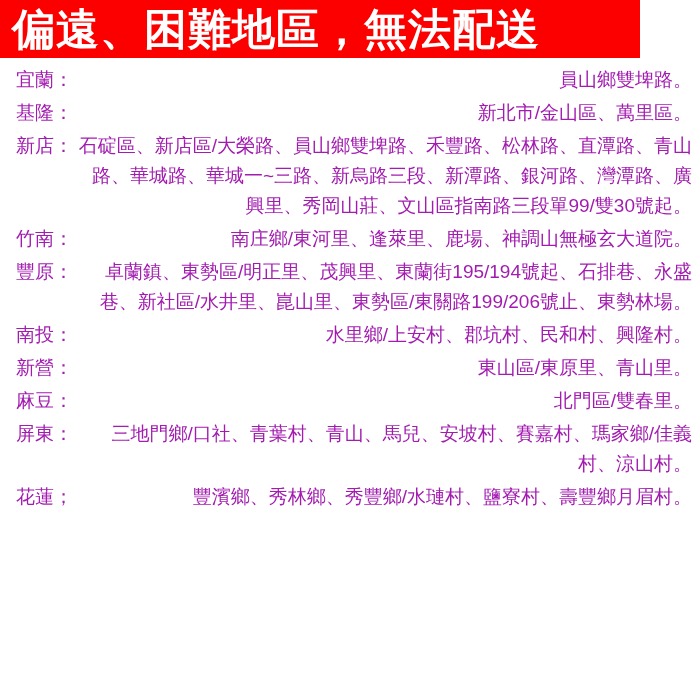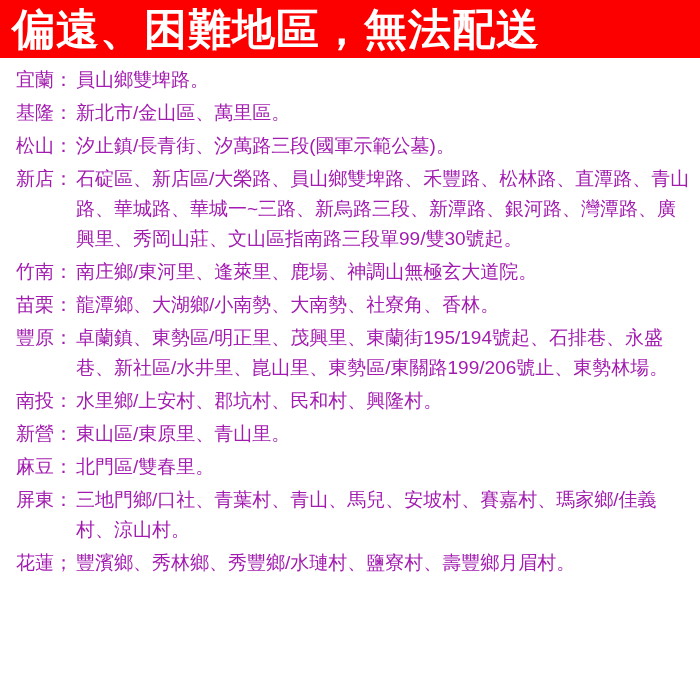--- a/index.html
+++ b/index.html
@@ -5,21 +5,21 @@
   html, body {
     margin: 0;
     padding: 0;
     width: 700px;
     height: 700px;
     background: #ffffff;
     overflow: hidden;
     font-family: "Liberation Sans", "DejaVu Sans", sans-serif;
   }
   .banner {
-    width: 700px;
+    width: 640px;
     height: 58px;
     background: #fc0000;
     display: flex;
     align-items: center;
     box-sizing: border-box;
     padding-left: 12px;
   }
   .banner .title {
     color: #ffffff;
     font-size: 43px;
@@ -41,53 +41,46 @@
     margin-bottom: 3px;
   }
   .region-row .label {
     flex: 0 0 auto;
     width: 60px;
     white-space: nowrap;
   }
   .region-row .content {
     flex: 1 1 auto;
     word-break: break-all;
+    text-align: right;
   }
 </style>
 </head>
 <body>
 
 <div class="banner" style="background: rgb(252, 0, 0);">
   <span class="title" style="color: rgb(255, 255, 255);">偏遠、困難地區，無法配送</span>
 </div>
 
 <div class="region-list">
   <div class="region-row">
     <span class="label"><span>宜蘭</span><span>：</span></span>
     <div class="content">員山鄉雙埤路。</div>
   </div>
   <div class="region-row">
     <span class="label"><span>基隆</span><span>：</span></span>
     <div class="content">新北市/金山區、萬里區。</div>
   </div>
   <div class="region-row">
-    <span class="label"><span>松山</span><span>：</span></span>
-    <div class="content">汐止鎮/長青街、汐萬路三段(國軍示範公墓)。</div>
-  </div>
-  <div class="region-row">
     <span class="label"><span>新店</span><span>：</span></span>
     <div class="content">石碇區、新店區/大榮路、員山鄉雙埤路、禾豐路、松林路、直潭路、青山路、華城路、華城一~三路、新烏路三段、新潭路、銀河路、灣潭路、廣興里、秀岡山莊、文山區指南路三段單99/雙30號起。</div>
   </div>
   <div class="region-row">
     <span class="label"><span>竹南</span><span>：</span></span>
     <div class="content">南庄鄉/東河里、逢萊里、鹿場、神調山無極玄大道院。</div>
-  </div>
-  <div class="region-row">
-    <span class="label"><span>苗栗</span><span>：</span></span>
-    <div class="content">龍潭鄉、大湖鄉/小南勢、大南勢、社寮角、香林。</div>
   </div>
   <div class="region-row">
     <span class="label"><span>豐原</span><span>：</span></span>
     <div class="content">卓蘭鎮、東勢區/明正里、茂興里、東蘭街195/194號起、石排巷、永盛巷、新社區/水井里、崑山里、東勢區/東關路199/206號止、東勢林場。</div>
   </div>
   <div class="region-row">
     <span class="label"><span>南投</span><span>：</span></span>
     <div class="content">水里鄉/上安村、郡坑村、民和村、興隆村。</div>
   </div>
   <div class="region-row">

